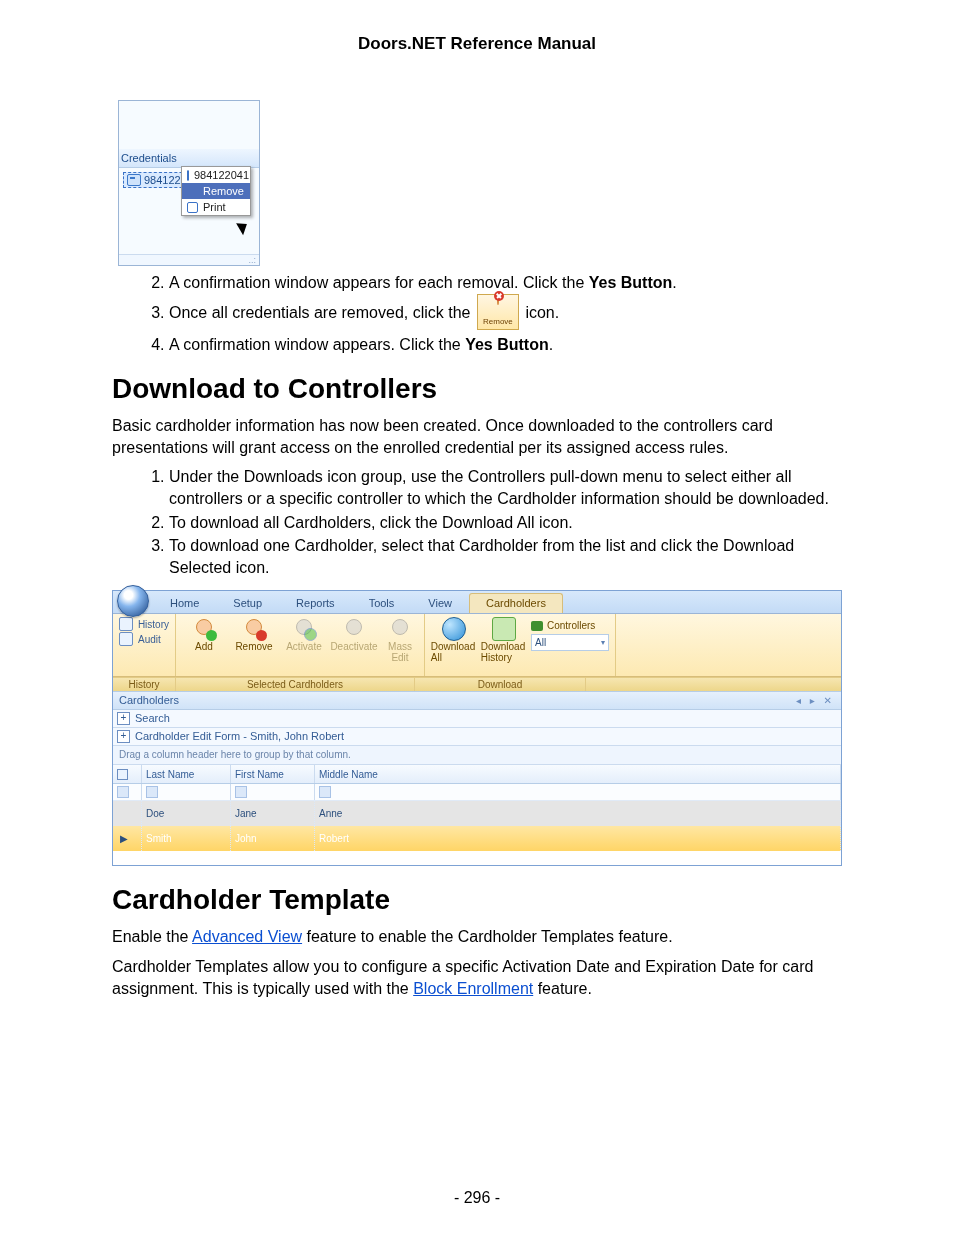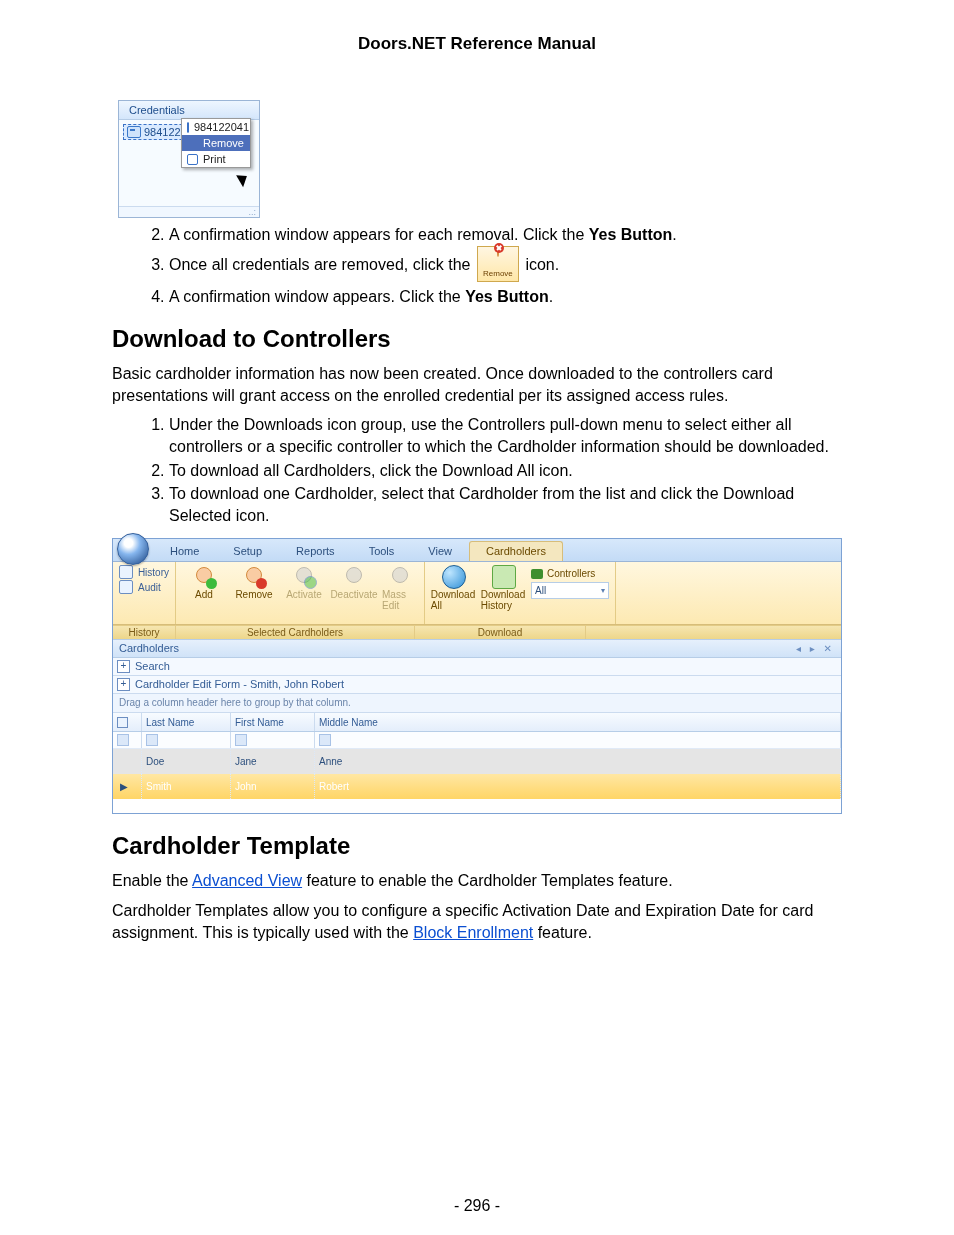--- a/index.html
+++ b/index.html
@@ -15,27 +15,27 @@
     padding:24px 112px 60px 112px;
   }
   .doc-header{
     text-align:center;
     font-weight:700;
     font-size:17px;
     margin:10px 0 46px 0;
   }
   .doc-footer{
     position:absolute;
-    bottom:20px;
+    bottom:28px;
     left:0;right:0;
     text-align:center;
     font-size:16px;
   }
   h2.sect{
-    font-size:24px;
+    font-size:28px;
     font-weight:700;
     margin:18px 0 10px 0;
   }
   ol{margin:6px 0 10px 0;padding-left:44px;}
   ol li{margin:2px 13px;line-height:1.35;}
   p.body{margin:8px 0;line-height:1.35;}
   a.link{color:#0b4fd1;text-decoration:underline;}
 
   
   .cred-panel{
@@ -44,21 +44,22 @@
     background:#f6fbff;
     font-family:Tahoma,Arial,sans-serif;
     font-size:11px;
     color:#1d4d8c;
     margin-left:6px;
   }
   .cred-title{
     height:18px;line-height:18px;
     background:linear-gradient(#eef6ff,#d4e6fb);
     border-bottom:1px solid #b6cde7;
-    padding:0 10px;
+    padding:0 2px;
+    margin-top:48px;
   }
   .cred-body{height:78px;padding:4px;position:relative;}
   .cred-item{
     display:inline-flex;align-items:center;gap:3px;
     border:1px dashed #3a72c7;
     background:#d9eaff;
     padding:1px 3px;
   }
   .card-glyph{
     width:12px;height:10px;border:1px solid #3b78c9;background:#cfe3fb;border-radius:2px;position:relative;
@@ -126,21 +127,21 @@
   }
   .tab{padding:3px 16px 4px;border:1px solid transparent;border-bottom:none;cursor:default;}
   .tab.active{background:#f4e7bf;border-color:#d7bd7a;border-radius:3px 3px 0 0;color:#6b4a00;}
   .ribbon{
     display:flex;height:62px;background:linear-gradient(#fff7df,#fde9b2);
     border-bottom:1px solid #d7bd7a;
   }
   .rgroup{border-right:1px solid #e3cb86;display:flex;flex-direction:column;}
   .rgroup .items{display:flex;align-items:flex-start;padding:3px 6px 0 6px;gap:6px;}
   .rbtn{display:flex;flex-direction:column;align-items:center;width:44px;font-size:10px;color:#6b4a00;}
-  .rbtn.dis{color:#b8a774;}
+  .rbtn.dis{color:#b8a774;text-align:center;}
   .ricon{width:22px;height:22px;margin-bottom:2px;position:relative;}
   .person{width:14px;height:14px;border-radius:50%;background:#f9cca3;border:1px solid #d38a3d;margin:2px auto 0;}
   .badge{position:absolute;right:-2px;bottom:-2px;width:11px;height:11px;border-radius:50%;}
   .badge.add{background:#3dbb3d;} .badge.del{background:#d93a2b;} .badge.chk{background:#3dbb3d;}
   .globe{width:22px;height:22px;border-radius:50%;background:radial-gradient(circle at 30% 30%,#bfe6ff,#2d8fd6);border:1px solid #1c5e94;}
   .dlsel{width:22px;height:22px;background:#c9e9b3;border:1px solid #5ea843;border-radius:3px;}
   .ctrl-line{display:flex;align-items:center;gap:4px;font-size:10px;color:#6b4a00;padding:1px 0;}
   .ctrl-ico{width:12px;height:10px;background:#3f8f2f;border-radius:2px;}
   .combo{width:70px;height:15px;background:#fff;border:1px solid #b6cde7;font-size:10px;display:flex;align-items:center;justify-content:space-between;padding:0 3px;color:#2c4f7d;}
   .combo .arr{font-size:8px;color:#5b7fb2;}

